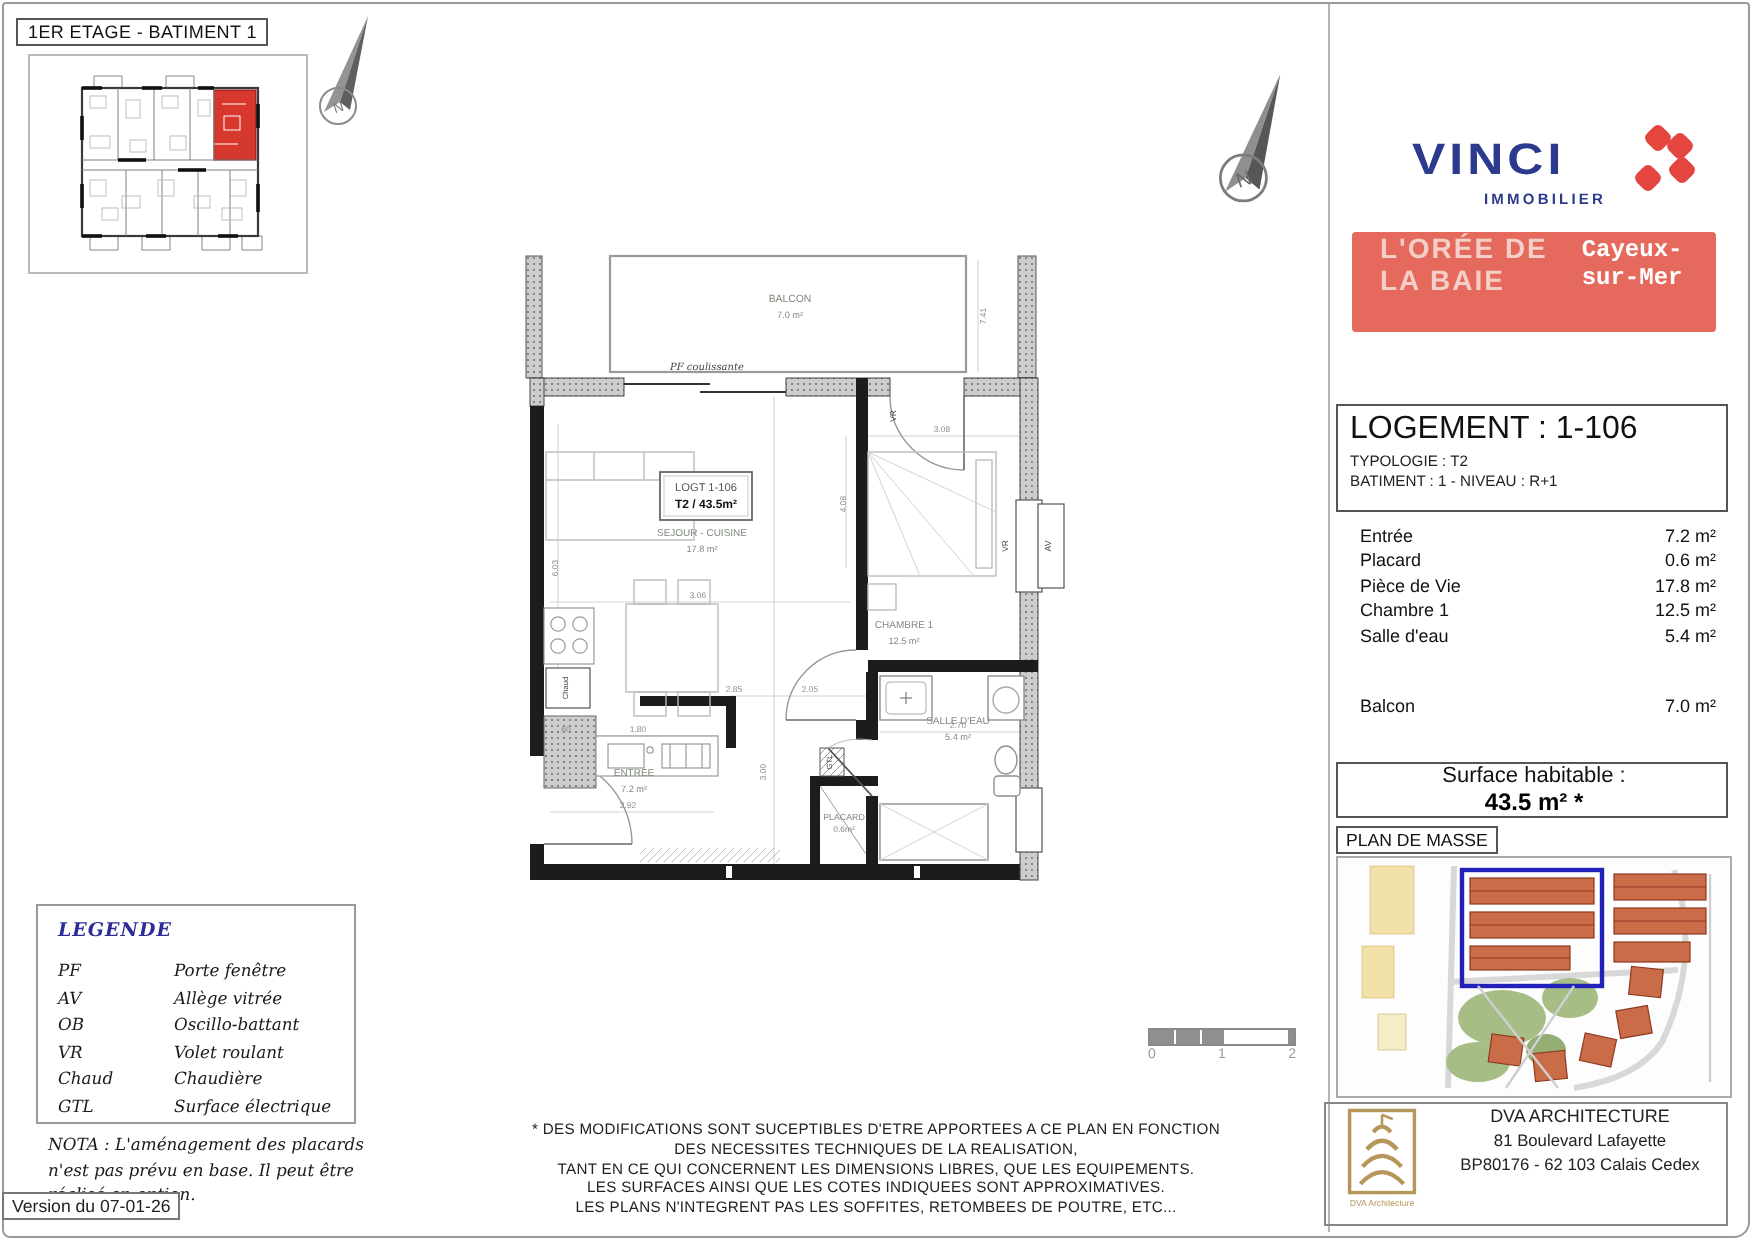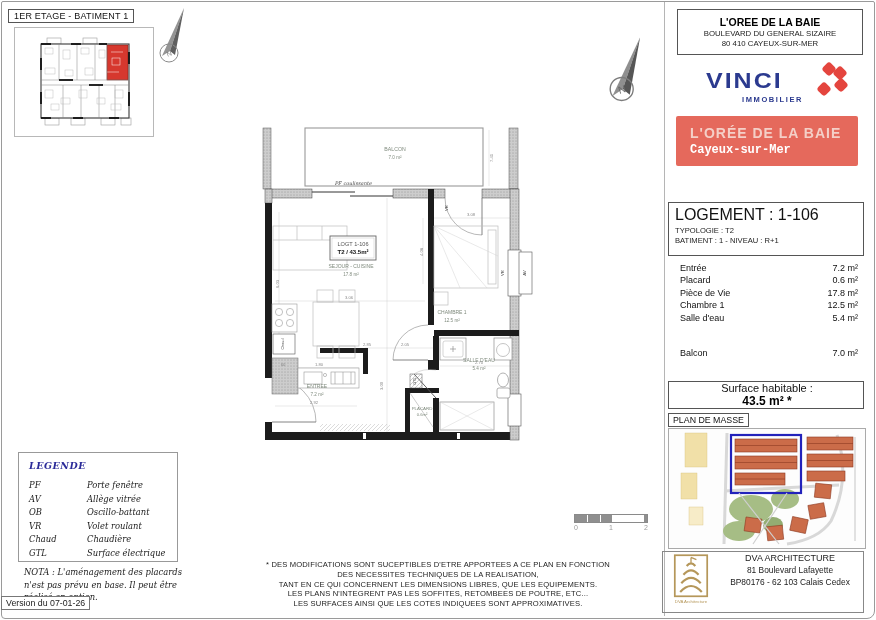--- a/index.html
+++ b/index.html
@@ -29,21 +29,21 @@
   .hdr-box{position:absolute;left:677px;top:9px;width:184px;height:44px;border:1px solid #555;
            text-align:center;display:flex;flex-direction:column;justify-content:center;gap:1px;}
   .hdr-box .name{font-size:10.5px;font-weight:bold;color:#000;}
   .hdr-box .addr{font-size:7.8px;color:#222;}
   .vinci{position:absolute;left:700px;top:62px;width:150px;height:50px;}
   .vinci .word{position:absolute;left:6px;top:4px;font-size:25px;font-weight:bold;color:#2b3a8f;
                letter-spacing:2px;transform:scaleY(.88);}
   .vinci .sub{position:absolute;left:42px;top:33px;font-size:7.5px;font-weight:bold;color:#2b3a8f;letter-spacing:1.6px;}
   .vinci .glyph{position:absolute;right:0px;top:0px;width:36px;height:40px;}
   .banner{position:absolute;left:676px;top:116px;width:182px;height:50px;background:#e5695c;border-radius:2px;
-          display:flex;flex-direction:column;justify-content:center;padding-left:14px;box-sizing:border-box;}
+          display:flex;justify-content:space-between;padding-left:14px;box-sizing:border-box;}
   .banner .t1{font-size:14px;font-weight:bold;color:#f4cfc7;letter-spacing:1px;}
   .banner .t2{font-size:12px;font-weight:bold;color:#ffffff;margin-top:2px;font-family:Liberation Mono, monospace;}
 
   .unit-box{position:absolute;left:668px;top:202px;width:196px;height:54px;border:1px solid #555;
             box-sizing:border-box;padding:3px 6px;}
   .unit-box .t{font-size:16px;color:#111;margin-bottom:2px;}
   .unit-box .s{font-size:7.6px;color:#222;line-height:10px;}
   .rooms{position:absolute;left:668px;top:262px;width:196px;font-size:9px;color:#111;}
   .rooms .row{display:flex;justify-content:space-between;padding:0 6px 0 12px;line-height:12.4px;}
   .rooms .balcon{margin-top:23px;}
@@ -349,25 +349,20 @@
       <div class="seg" style="flex:1;background:#fff;"></div>
       <div class="seg" style="width:3px;background:#8f8f8f;"></div>
     </div>
     <div class="ticks">
       <span>0</span>
       <span>1</span>
       <span>2</span>
     </div>
   </div>
 
-  <div class="hdr-box">
-    <div class="name">L'OREE DE LA BAIE</div>
-    <div class="addr">BOULEVARD DU GENERAL SIZAIRE</div>
-    <div class="addr">80 410 CAYEUX-SUR-MER</div>
-  </div>
 
   <div class="vinci">
     <span class="word">VINCI</span>
     <span class="sub">IMMOBILIER</span>
     <span class="glyph">
       <svg width="36" height="40" viewBox="0 0 36 40" fill="#e4453e">
         <rect x="-5.5" y="-5.5" width="11" height="11" rx="3.2" transform="translate(15,7) rotate(45)"></rect>
         <rect x="-5.5" y="-5.5" width="11" height="11" rx="3.2" transform="translate(26,11) rotate(45)"></rect>
         <rect x="-5.5" y="-5.5" width="11" height="11" rx="3.2" transform="translate(27,23) rotate(45)"></rect>
         <rect x="-5.5" y="-5.5" width="11" height="11" rx="3.2" transform="translate(10,27) rotate(45)"></rect>
@@ -533,16 +528,16 @@
   </div>
 
   <div class="version-box">
     <span>Version du 07-01-26</span>
   </div>
 
   <div class="disclaimer">
     <div>* DES MODIFICATIONS SONT SUCEPTIBLES D'ETRE APPORTEES A CE PLAN EN FONCTION</div>
     <div>DES NECESSITES TECHNIQUES DE LA REALISATION,</div>
     <div>TANT EN CE QUI CONCERNENT LES DIMENSIONS LIBRES, QUE LES EQUIPEMENTS.</div>
+    <div>LES SURFACES AINSI QUE LES COTES INDIQUEES SONT APPROXIMATIVES.</div>
     <div>LES PLANS N'INTEGRENT PAS LES SOFFITES, RETOMBEES DE POUTRE, ETC...</div>
-    <div>LES SURFACES AINSI QUE LES COTES INDIQUEES SONT APPROXIMATIVES.</div>
   </div>
 </div>
 
 </body></html>

